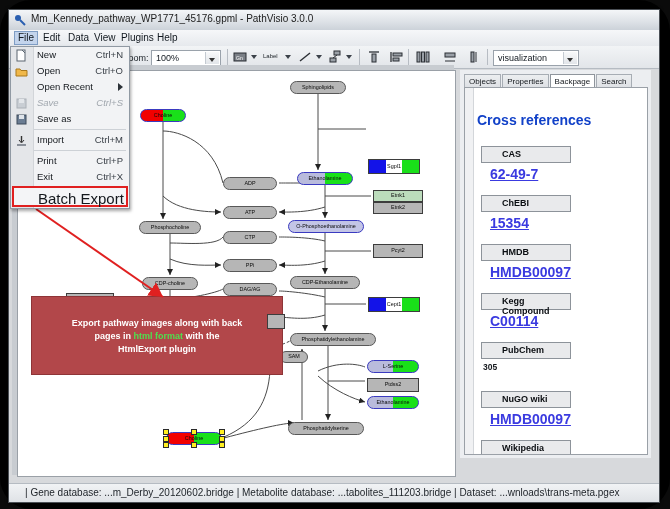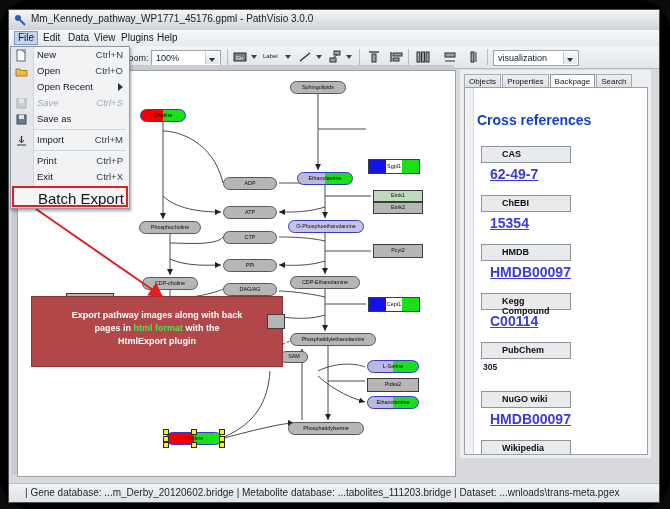--- a/index.html
+++ b/index.html
@@ -83,21 +83,21 @@
   .sb-h2{position:absolute;left:16px;font-size:10.5px;font-weight:bold;color:#0a0d11;}
 
   
   .node{position:absolute;box-sizing:border-box;display:flex;align-items:center;justify-content:center;
         font-size:5.4px;color:#0a0a0a;text-align:center;line-height:1;}
   .metab{border-radius:7px;border:1px solid #3a3ac0;background:#b9bbdc;}
   .metab-gray{border-radius:7px;border:1px solid #585858;background:#b6b6b6;}
   .gene{border:1px solid #3d3d3d;background:#b6b6b6;}
   .handle{position:absolute;width:4px;height:4px;background:#ffef20;border:1px solid #2a2a2a;}
   .ann{position:absolute;background:#b2474a;border:1px solid #8e3437;color:#fff;
-       font-size:9px;font-weight:bold;text-align:center;line-height:13px;padding-top:12px;}
+       font-size:9px;font-weight:bold;text-align:center;line-height:13px;padding-top:20px;}
   .ann .hl{color:#4fe04f;}
   svg.edges{position:absolute;left:0;top:0;width:437px;height:405px;pointer-events:none;}
 </style>
 </head>
 <body>
 
 <div id="frame">
 <div id="win">
 
   <div id="titlebar">

